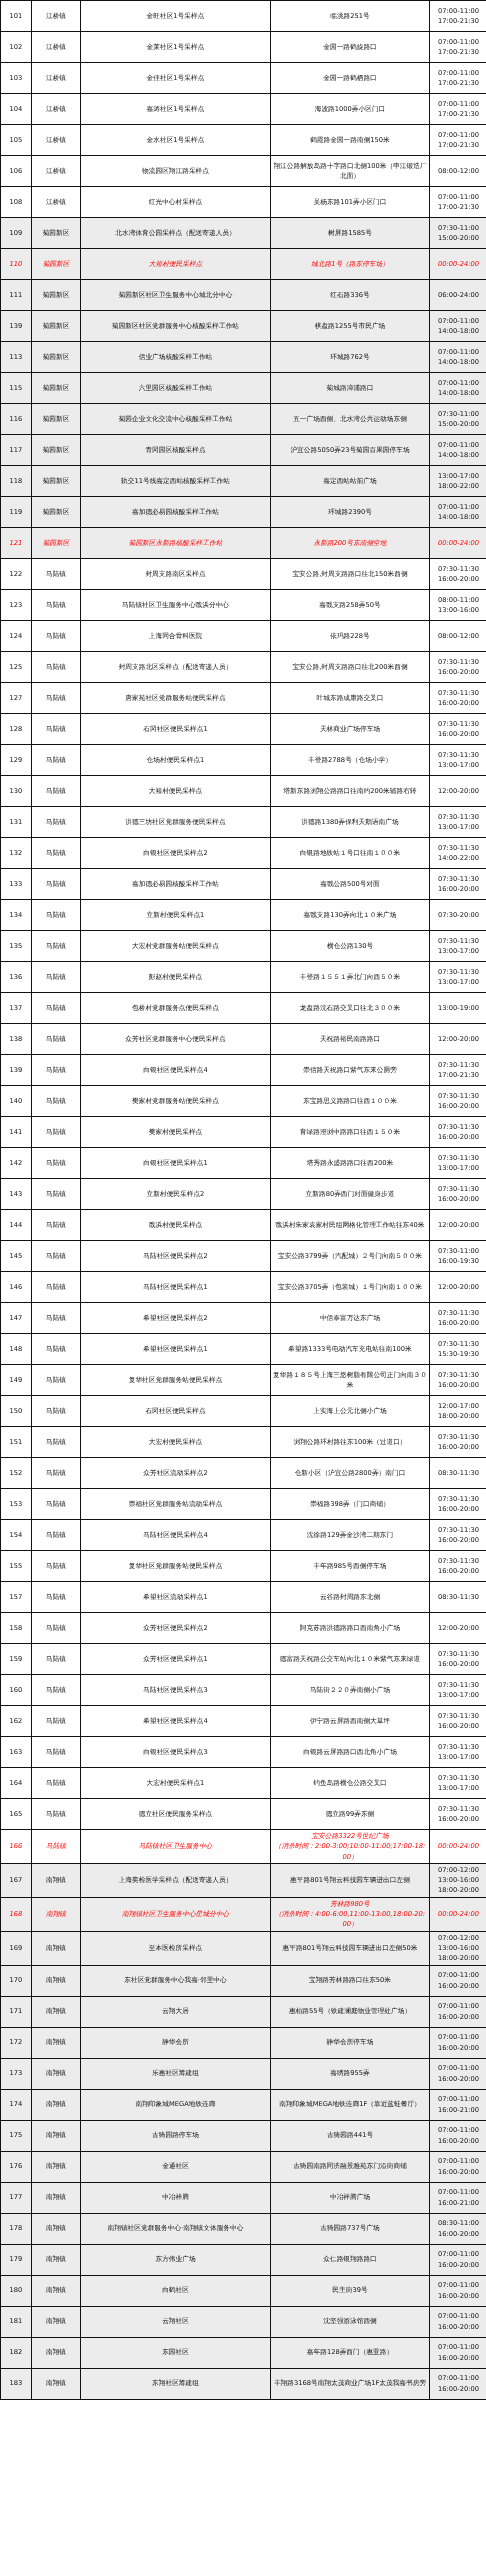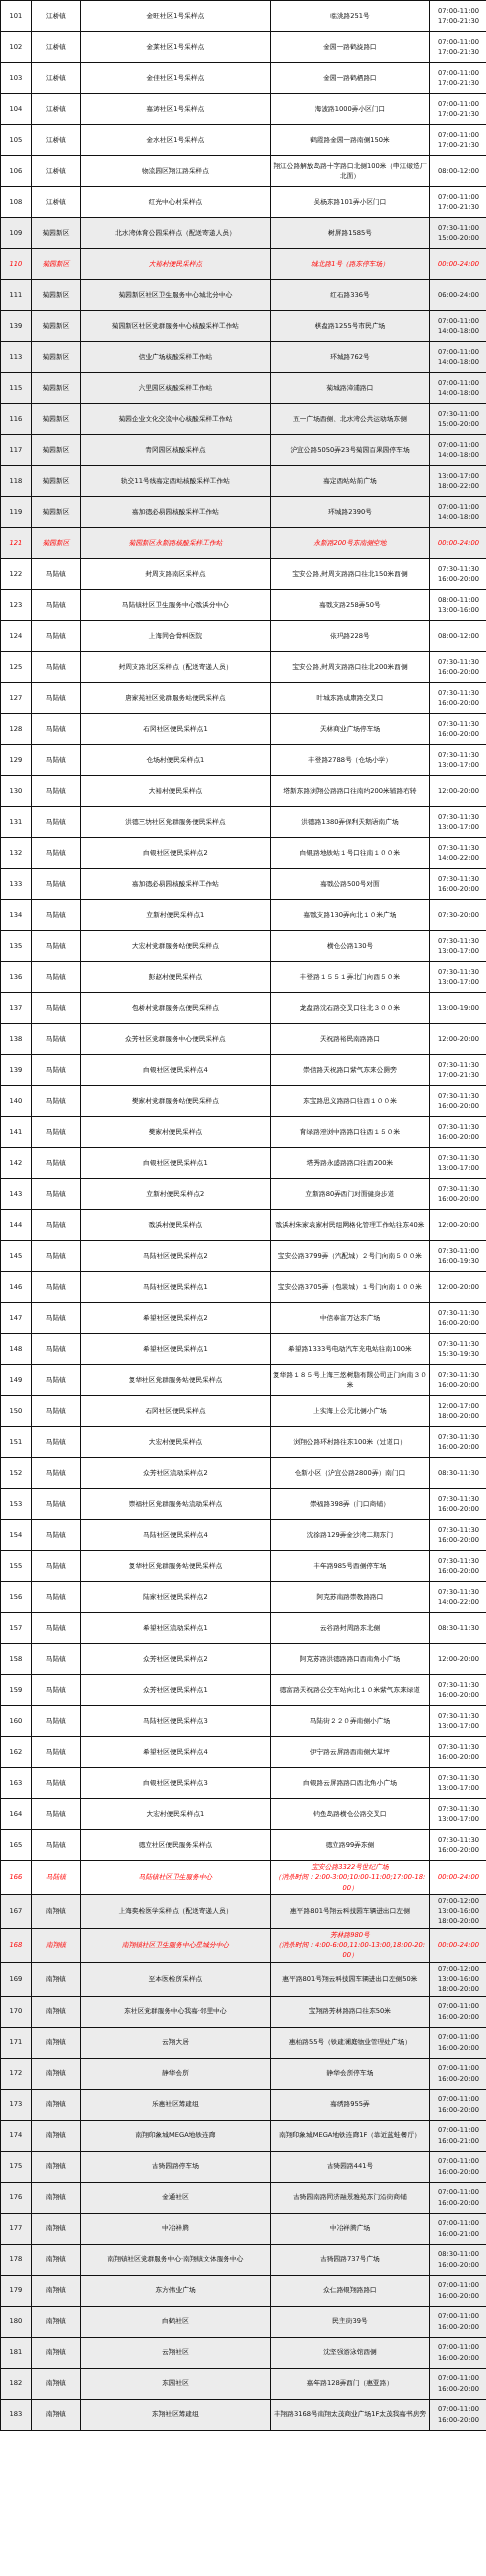--- a/index.html
+++ b/index.html
@@ -417,28 +417,20 @@
   </tr>
       <tr class="white">
     <td class="num">155</td>
     <td>马陆镇</td>
     <td>复华社区党群服务站便民采样点</td>
     <td class="addr">丰年路985号西侧停车场</td>
     <td class="time">07:30-11:30
 16:00-20:00</td>
   </tr>
       <tr class="white">
-    <td class="num">156</td>
-    <td>马陆镇</td>
-    <td>陆家社区便民采样点2</td>
-    <td class="addr">阿克苏南路崇教路路口</td>
-    <td class="time">07:30-11:30
-14:00-22:00</td>
-  </tr>
-      <tr class="white">
     <td class="num">157</td>
     <td>马陆镇</td>
     <td>希望社区流动采样点1</td>
     <td class="addr">云谷路封周路东北侧</td>
     <td class="time">08:30-11:30</td>
   </tr>
       <tr class="white">
     <td class="num">158</td>
     <td>马陆镇</td>
     <td>众芳社区便民采样点2</td>

